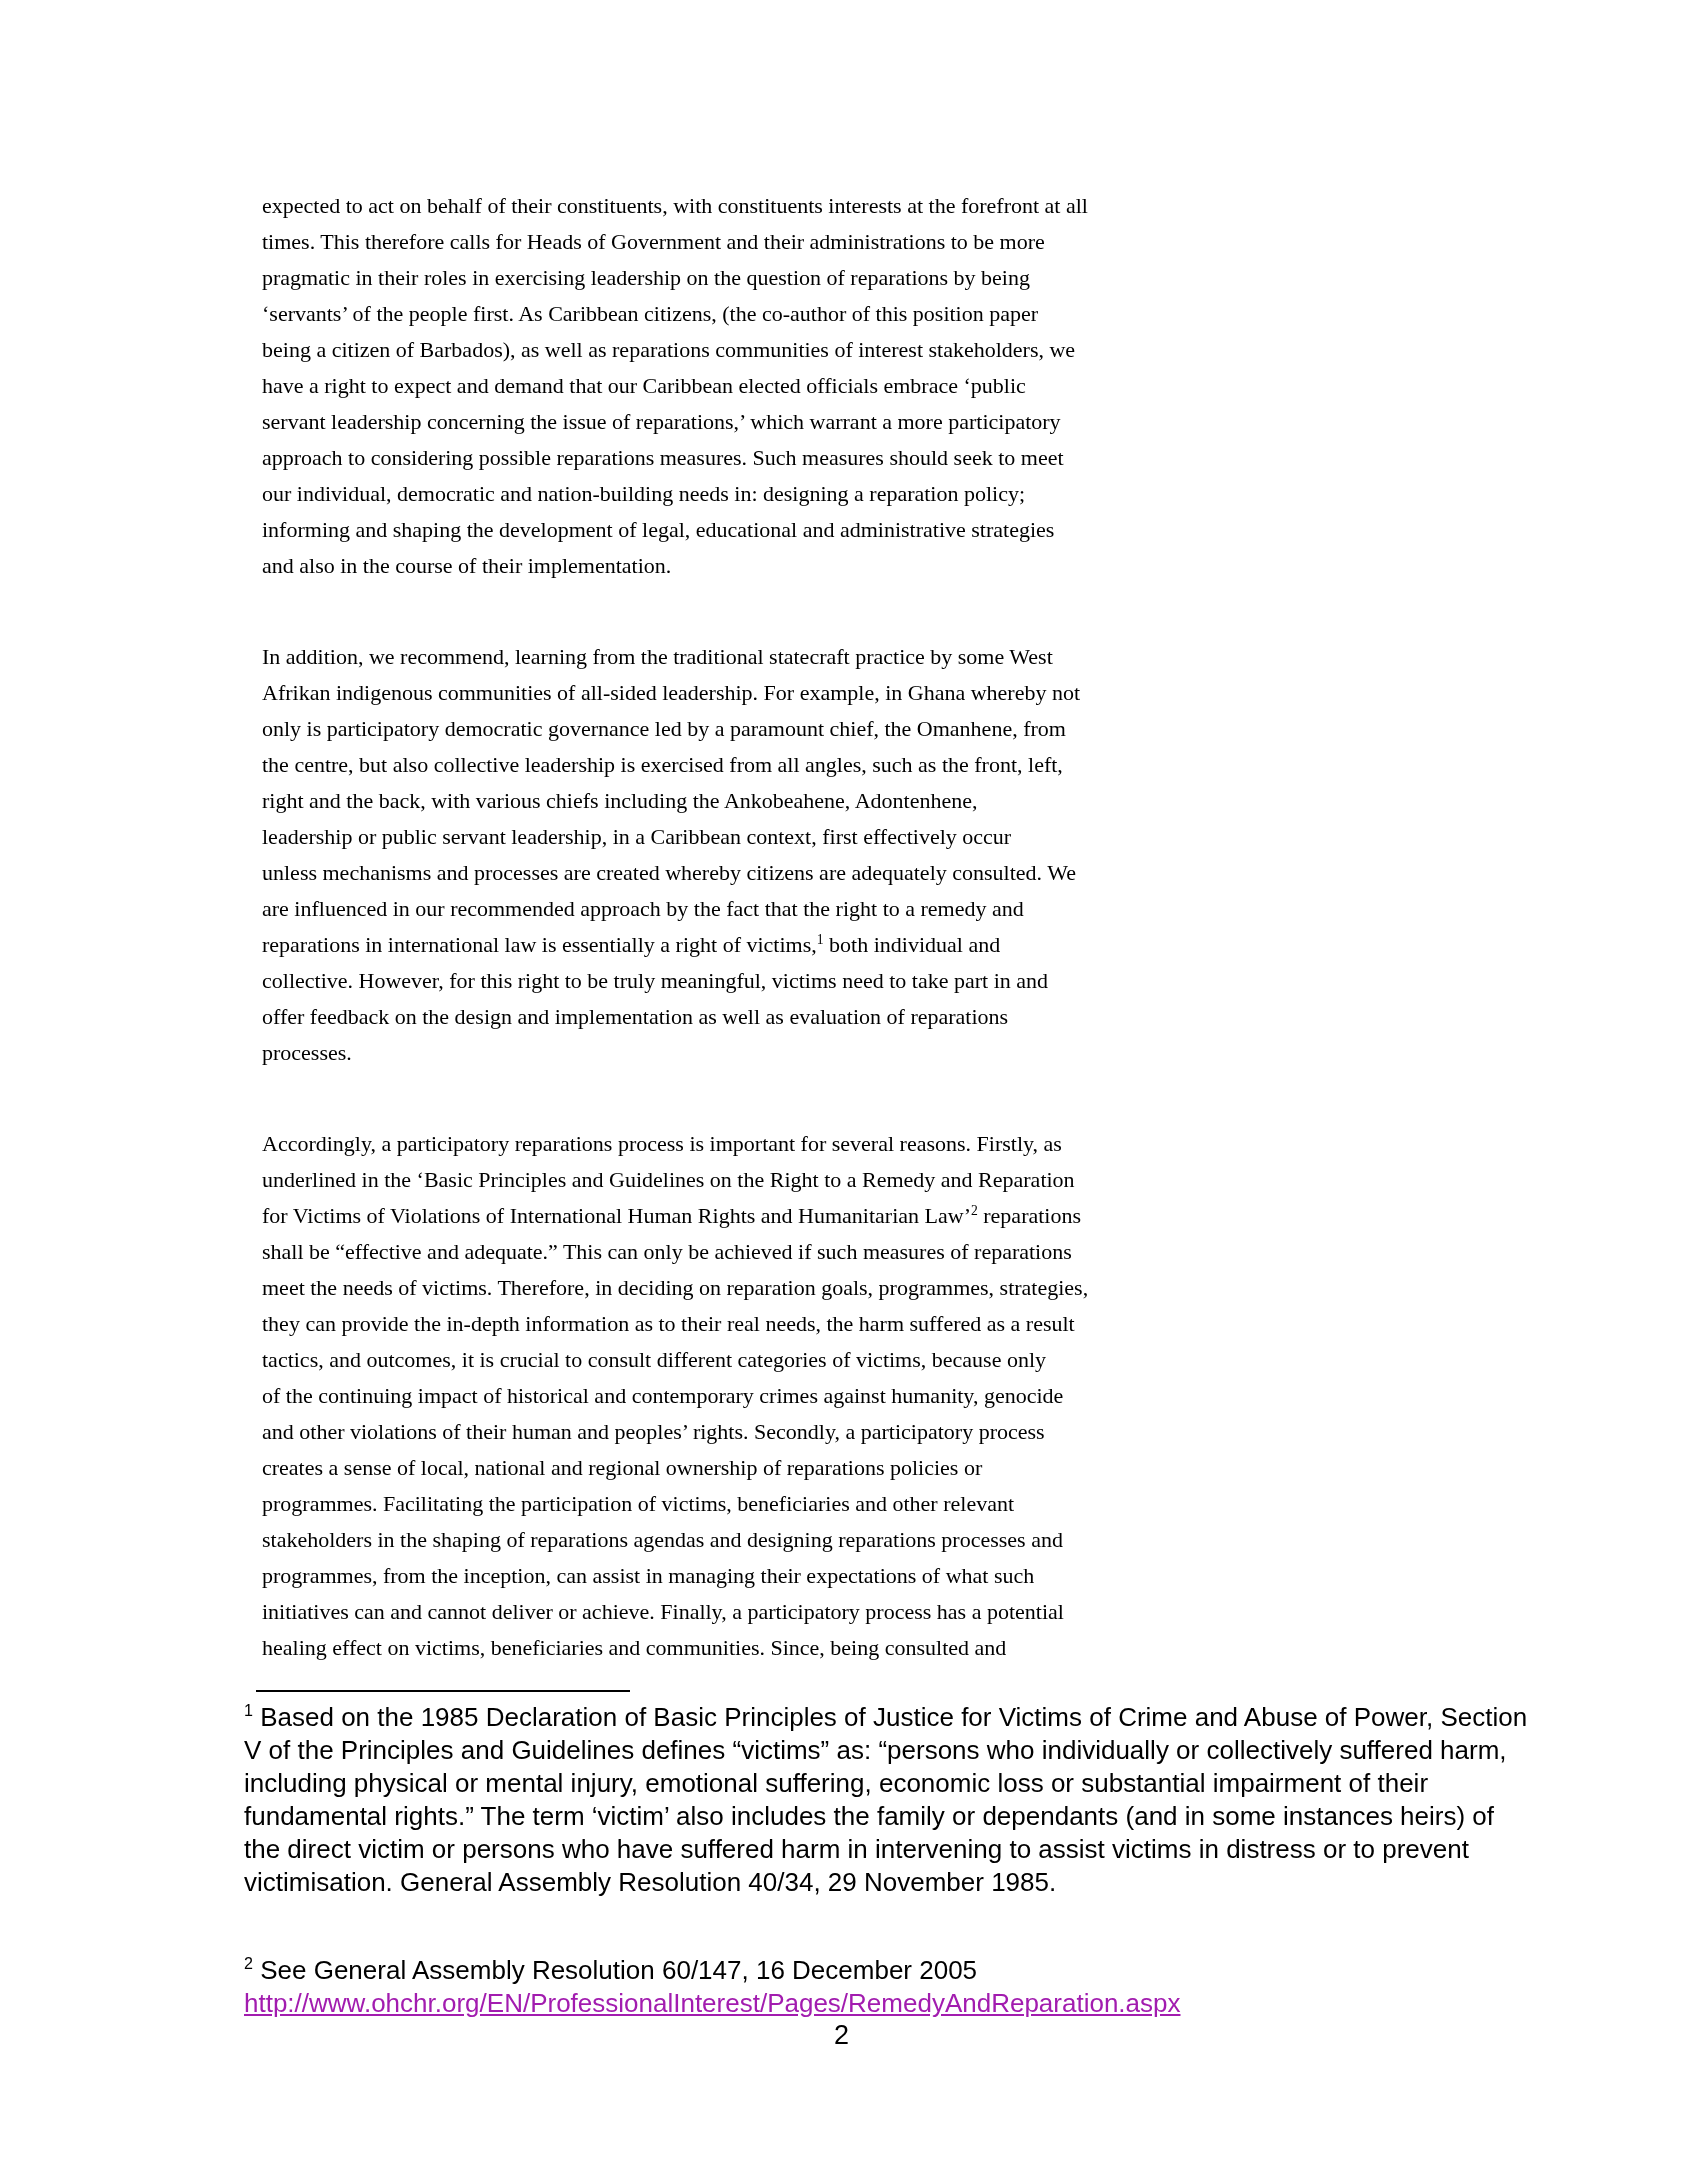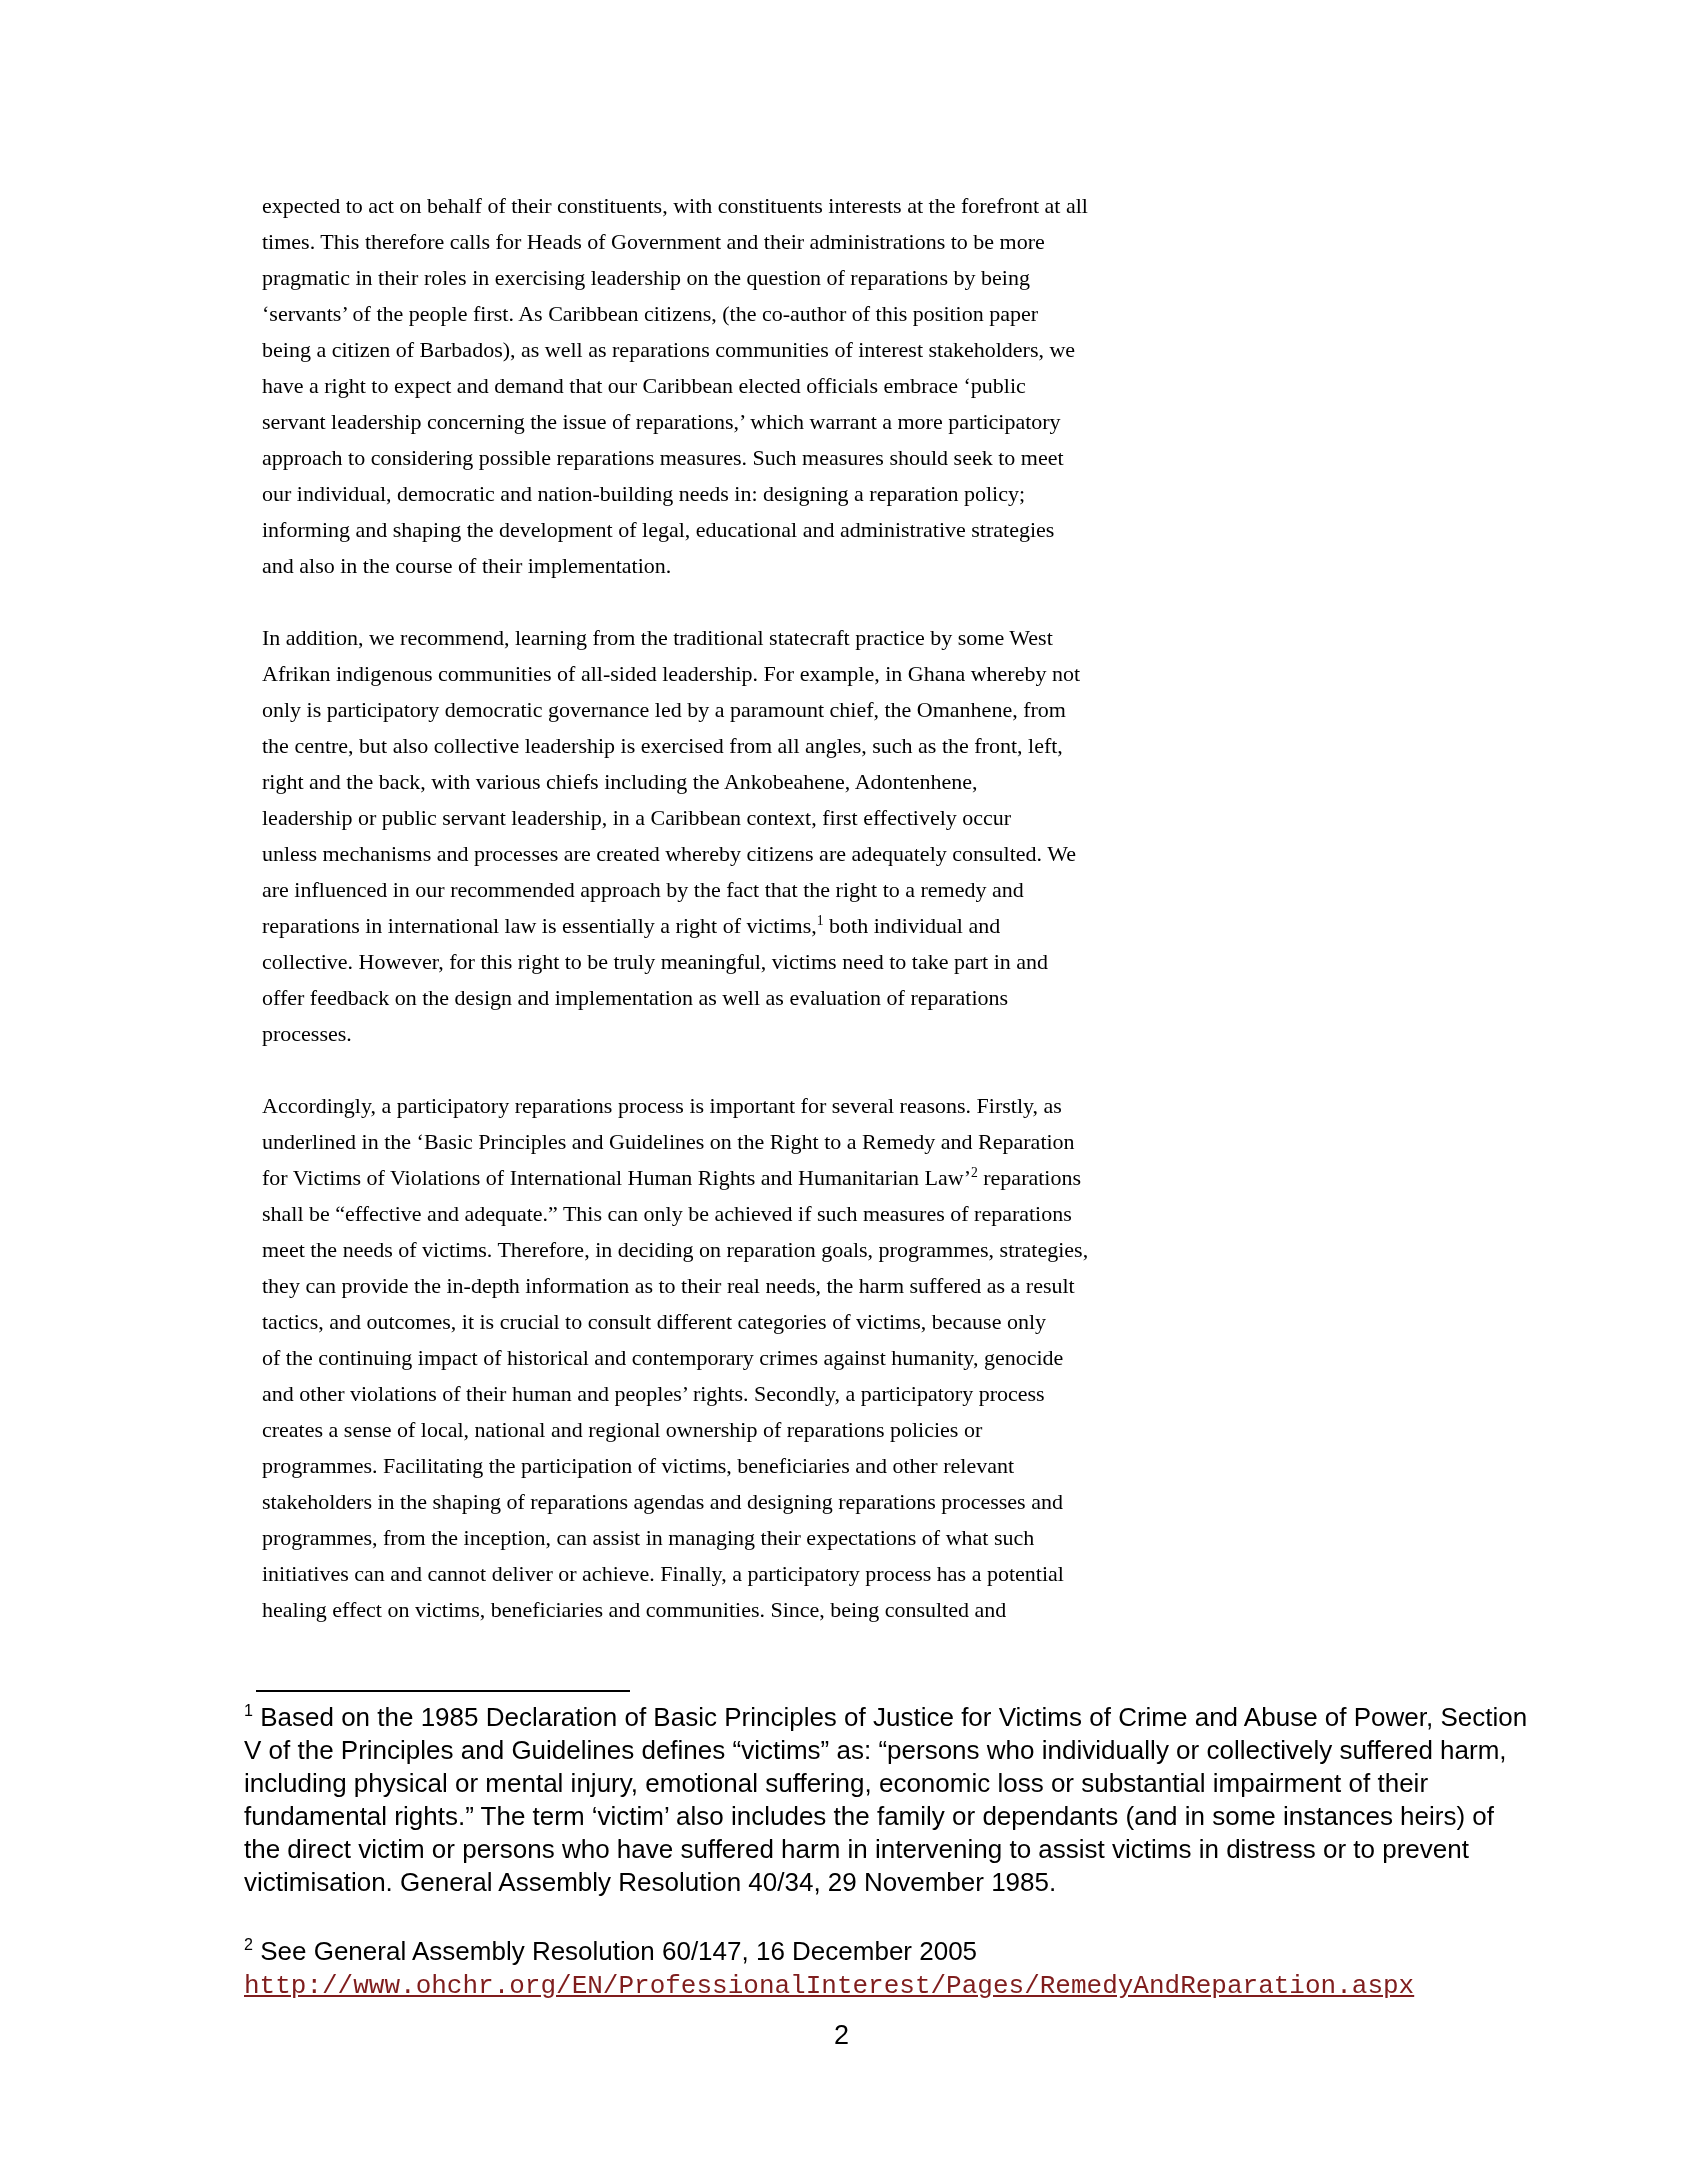--- a/index.html
+++ b/index.html
@@ -11,21 +11,21 @@
     color: #000000;
   }
   #body-text {
     position: absolute;
     left: 262px;
     top: 188px;
     font-family: "Liberation Serif", serif;
     font-size: 22px;
     line-height: 36px;
   }
-  .para + .para { margin-top: 36px; }
+  .para + .para { margin-top: 55px; }
   .line { white-space: pre; }
   .i { }
   .sup {
     vertical-align: super;
     font-size: 0.62em;
     line-height: 0;
   }
   .fn-sep {
     position: absolute;
     left: 256px;
@@ -36,24 +36,23 @@
   }
   #footnotes {
     position: absolute;
     left: 244px;
     top: 1701px;
     font-family: "Liberation Sans", sans-serif;
     font-size: 26px;
     line-height: 33px;
   }
   .link {
-    color: #7f1d1d;
+    color: #a21caf;
     text-decoration: underline;
     cursor: pointer;
-    font-family: Liberation Mono, monospace;
   }
   #page-number {
     position: absolute;
     left: 0;
     right: 0;
     top: 2020px;
     text-align: center;
     font-family: "Liberation Sans", sans-serif;
     font-size: 27px;
   }

